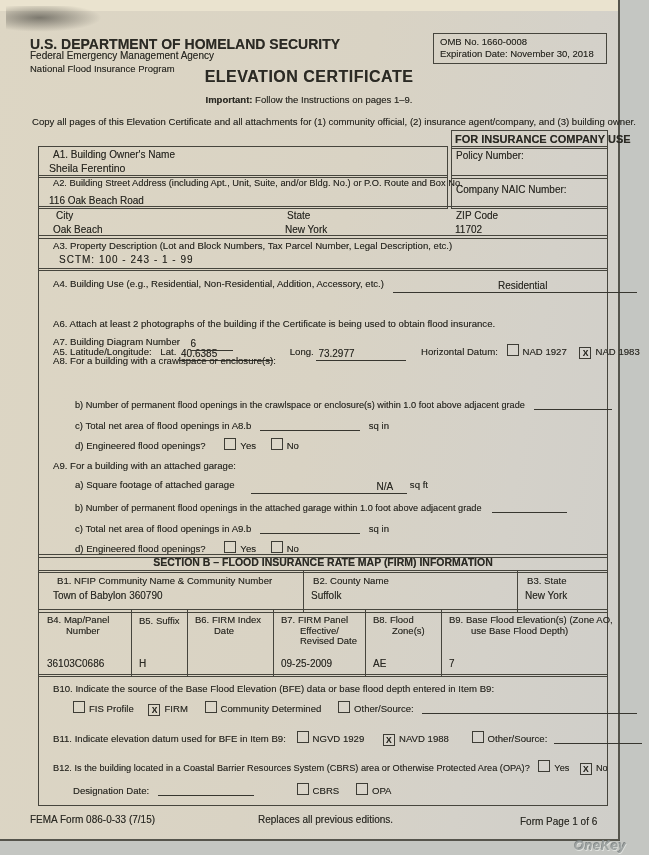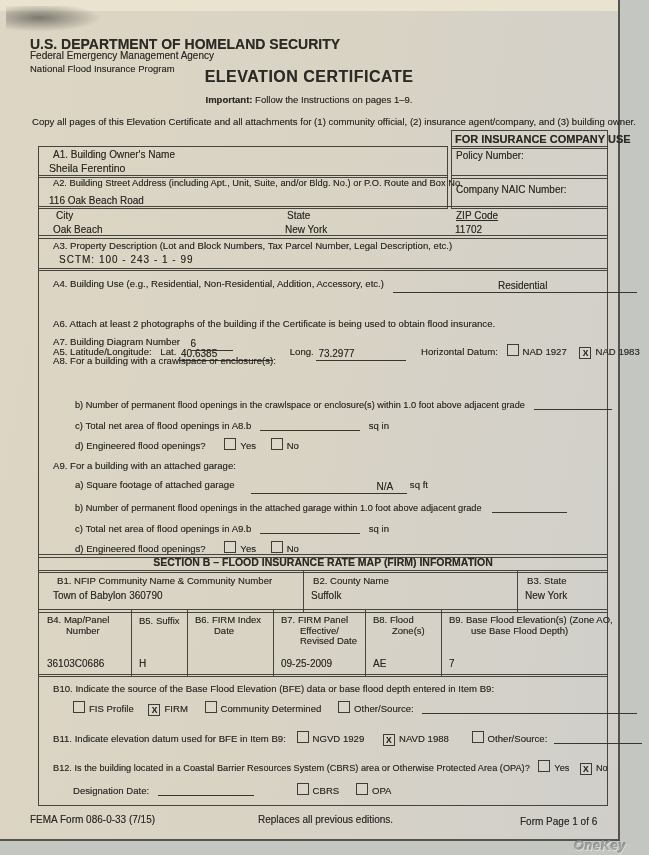--- a/index.html
+++ b/index.html
@@ -29,20 +29,24 @@
 <body>
 
 <div class="canvas">
   <div class="page">
     <div class="topband"></div>
     <div class="smudge"></div>
 
     <div class="t b f11" style="left:30px;top:36px;">U.S. DEPARTMENT OF HOMELAND SECURITY</div>
     <div class="t f10" style="left:30px;top:50px;">Federal Emergency Management Agency</div>
     <div class="t f95" style="left:30px;top:63px;">National Flood Insurance Program</div>
+    <div class="box" style="left:433px;top:33px;width:172px;height:29px;">
+      <div class="t f95" style="left:6px;top:2px;">OMB No. 1660-0008</div>
+      <div class="t f95" style="left:6px;top:14px;">Expiration Date: November 30, 2018</div>
+    </div>
     <div class="t b" style="left:0;top:68px;width:618px;text-align:center;font-size:16px;letter-spacing:.5px;">ELEVATION CERTIFICATE</div>
     <div class="t f95" style="left:0;top:94px;width:618px;text-align:center;">
       <span class="b">Important:</span><span> Follow the Instructions on pages 1–9.</span>
     </div>
     <div class="t f96" style="left:32px;top:116px;">Copy all pages of this Elevation Certificate and all attachments for (1) community official, (2) insurance agent/company, and (3) building owner.</div>
 
     <div class="box" style="left:451px;top:130px;width:155px;height:17px;">
       <div class="t b" style="left:3px;top:2px;font-size:11px;">FOR INSURANCE COMPANY USE</div>
     </div>
 
@@ -60,21 +64,21 @@
     </div>
     <div class="box" style="left:451px;top:175px;width:155px;height:32px;">
       <div class="t f10" style="left:4px;top:8px;">Company NAIC Number:</div>
     </div>
 
     <div class="box" style="left:38px;top:205.5px;width:568px;height:31px;">
       <div class="t f10" style="left:17px;top:3px;">City</div>
       <div class="t f10" style="left:14px;top:17px;">Oak Beach</div>
       <div class="t f10" style="left:248px;top:3px;">State</div>
       <div class="t f10" style="left:246px;top:17px;">New York</div>
-      <div class="t f10" style="left:417px;top:3px;text-decoration:underline;">ZIP Code</div>
+      <div class="t f10" style="left:417px;top:3px;">ZIP Code</div>
       <div class="t f10" style="left:416px;top:17px;">11702</div>
     </div>
 
     <div class="box" style="left:38px;top:235px;width:568px;height:34px;">
       <div class="t f96" style="left:14px;top:4px;">A3.  Property Description (Lot and Block Numbers, Tax Parcel Number, Legal Description, etc.)</div>
       <div class="t f10" style="left:20px;top:18px;letter-spacing:1px;">SCTM:  100  -  243  -  1  -  99</div>
     </div>
 
     <div class="box" style="left:38px;top:267.5px;width:568px;height:288px;">
       <div class="t f96" style="left:14px;top:9px;">

